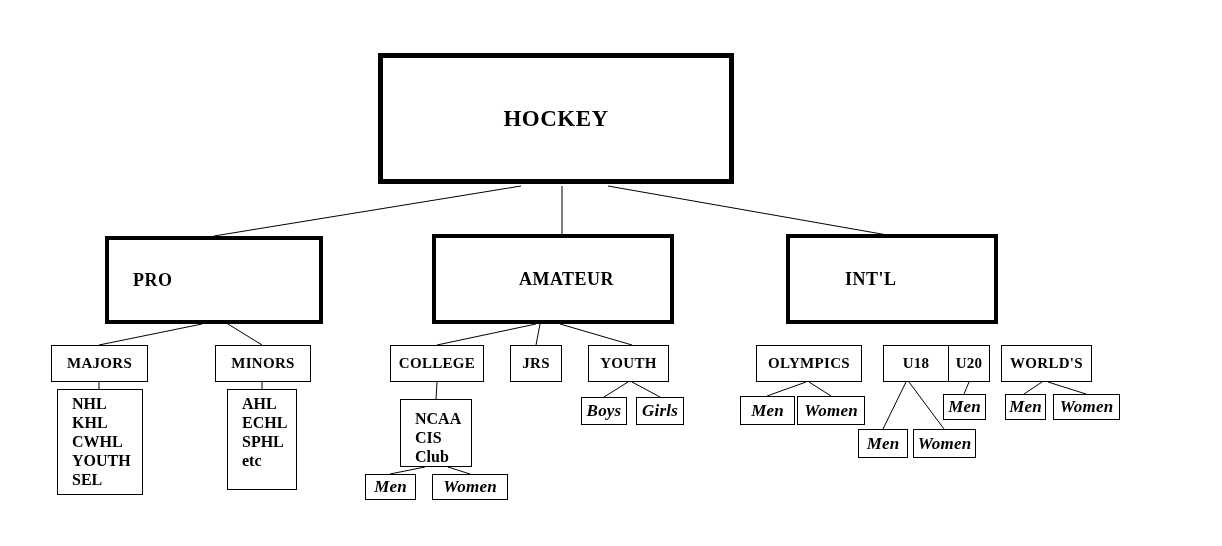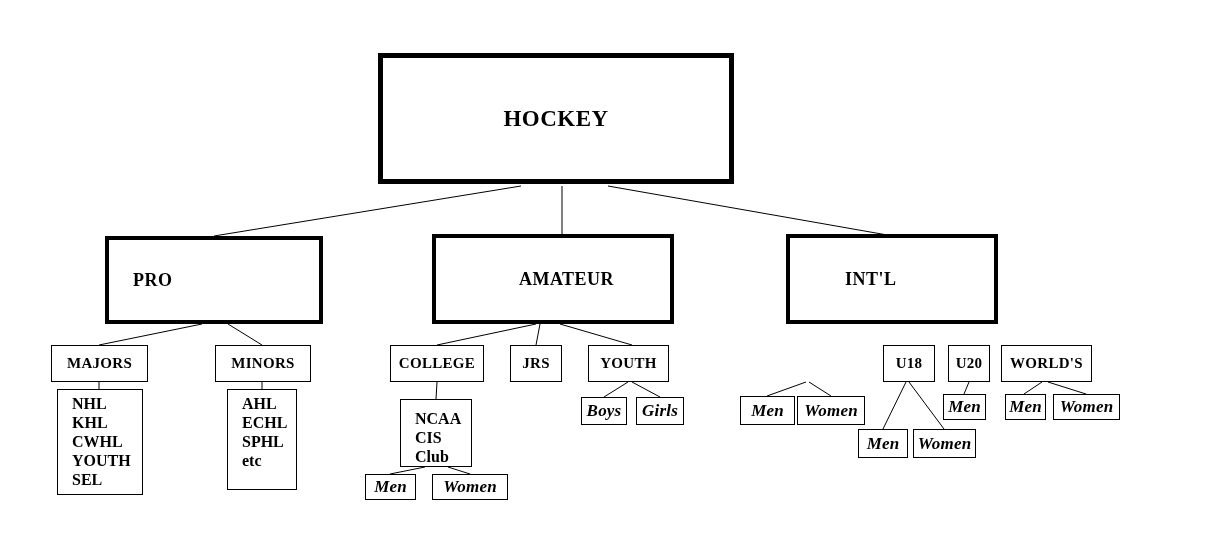--- a/index.html
+++ b/index.html
@@ -199,30 +199,33 @@
   </div>
 
   <div class="node leaf" style="left:581px; top:397px; width:46px; height:28px;">
     <span class="label">Boys</span>
   </div>
 
   <div class="node leaf" style="left:636px; top:397px; width:48px; height:28px;">
     <span class="label">Girls</span>
   </div>
 
+  <div class="node level3" style="left:756px; top:345px; width:106px; height:37px;">
+    <span class="label">OLYMPICS</span>
+  </div>
 
   <div class="node leaf" style="left:740px; top:396px; width:55px; height:29px;">
     <span class="label">Men</span>
   </div>
 
   <div class="node leaf" style="left:797px; top:396px; width:68px; height:29px;">
     <span class="label">Women</span>
   </div>
 
-  <div class="node level3" style="left:883px; top:345px; width:52px; height:37px;align-items:center;">
+  <div class="node level3" style="left:883px; top:345px; width:66px; height:37px;align-items:center;">
     <span class="label">U18</span>
   </div>
 
   <div class="node leaf" style="left:858px; top:429px; width:50px; height:29px;">
     <span class="label">Men</span>
   </div>
 
   <div class="node leaf" style="left:913px; top:429px; width:63px; height:29px;">
     <span class="label">Women</span>
   </div>

